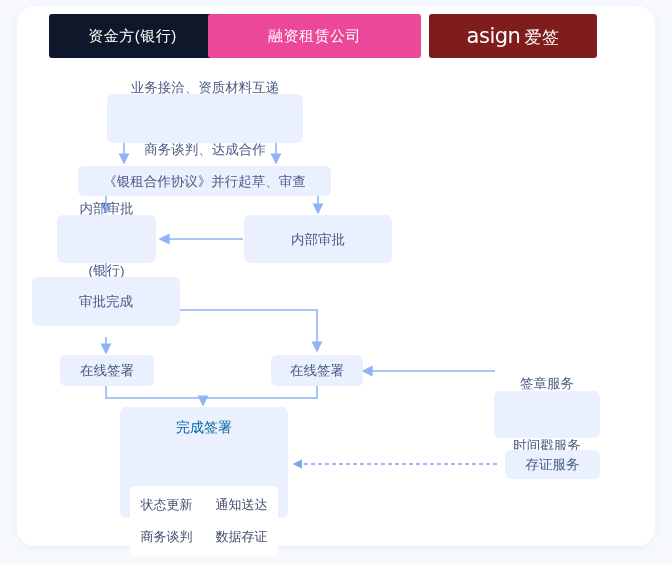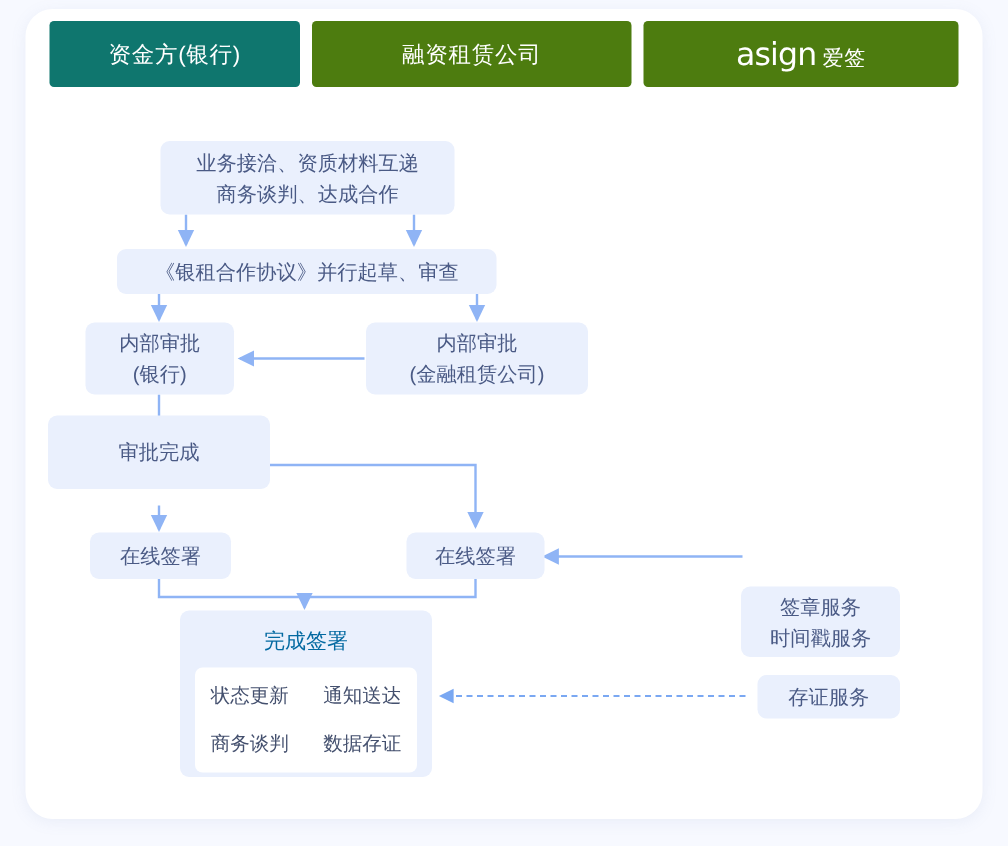--- a/index.html
+++ b/index.html
@@ -40,37 +40,37 @@
     height: 44px;
     border-radius: 3px;
     display: flex;
     align-items: center;
     justify-content: center;
     color: #ffffff;
     font-size: 15px;
     letter-spacing: 0.5px;
     box-sizing: border-box;
   }
-  .tab.t0 { left: 0px;   width: 167px; background: #0f766e; }
-  .tab.t1 { left: 175px; width: 213px; background: #4d7c0f; }
-  .tab.t2 { left: 396px; width: 210px; background: #4d7c0f; }
+  .tab.t0 { left: 16px;   width: 167px; background: #0f172a; }
+  .tab.t1 { left: 175px; width: 213px; background: #ec4899; }
+  .tab.t2 { left: 396px; width: 168px; background: #7f1d1d; }
   .logo-wrap {
     display: flex;
     align-items: baseline;
     justify-content: center;
   }
   .logo-mark {
     font-size: 21px;
     font-weight: 400;
     letter-spacing: -0.5px;
     color: #ffffff;
     font-family: "DejaVu Sans", sans-serif;
   }
   .logo-cn {
-    font-size: 14px;
+    font-size: 17px;
     margin-left: 4px;
     color: #ffffff;
   }
   
   .flow {
     position: absolute;
     left: 0;
     top: 0;
     width: 672px;
     height: 564px;
@@ -82,20 +82,21 @@
     color: #4a5a85;
     font-size: 13.5px;
     line-height: 21px;
     text-align: right;
     display: flex;
     flex-direction: column;
     align-items: center;
     justify-content: center;
     box-sizing: border-box;
     padding: 2px 8px;
+    gap: 41px;
   }
   .node .ln { display: block; white-space: nowrap; }
   .node.title-node {
     justify-content: flex-start;
     padding-top: 10px;
   }
   .node-title {
     color: #0369a1;
     font-size: 14px;
     line-height: 20px;
@@ -197,21 +198,20 @@
       <span class="ln">《银租合作协议》并行起草、审查</span>
     </div>
 
     <div class="node" style="left:57px; top:215px; width:99px; height:48px;">
       <span class="ln">内部审批</span>
       <span class="ln">(银行)</span>
     </div>
 
     <div class="node" style="left:244px; top:215px; width:148px; height:48px;">
       <span class="ln">内部审批</span>
-      <span class="ln">(金融租赁公司)</span>
     </div>
 
     <div class="node" style="left:32px; top:277px; width:148px; height:49px;">
       <span class="ln">审批完成</span>
     </div>
 
     <div class="node" style="left:60px; top:355px; width:94px; height:31px;">
       <span class="ln">在线签署</span>
     </div>
 

